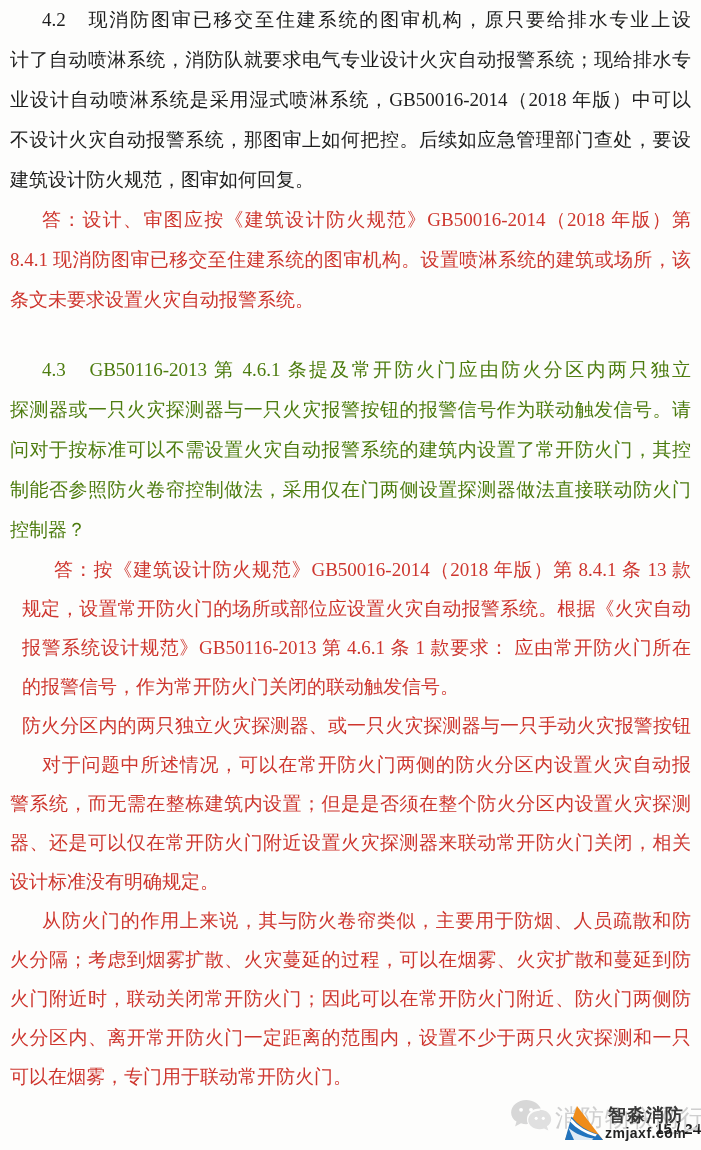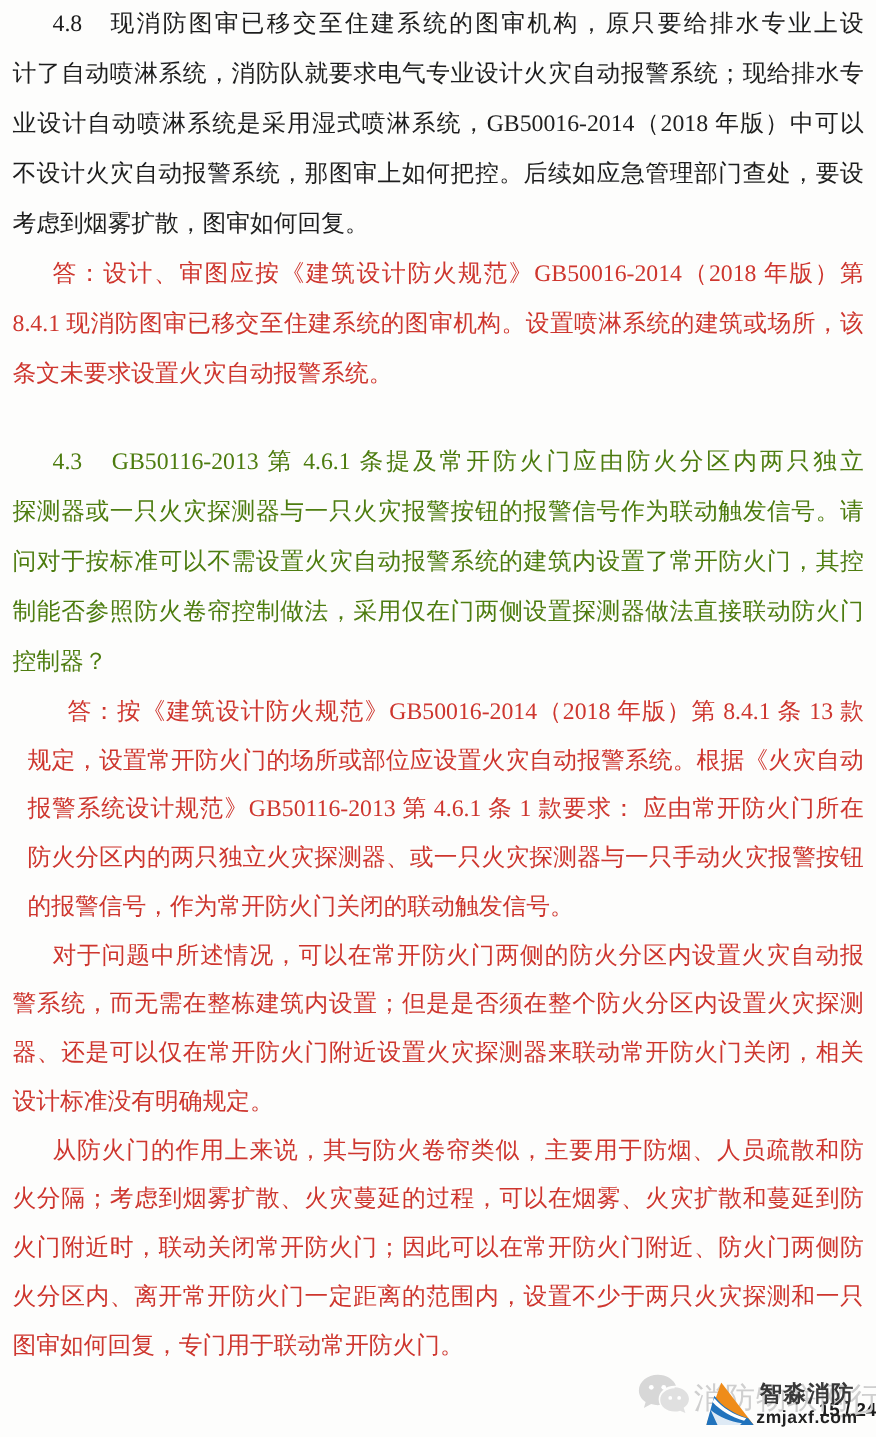--- a/index.html
+++ b/index.html
@@ -64,57 +64,57 @@
     line-height:16px;letter-spacing:0.5px;white-space:nowrap;
   }
 </style>
 </head>
 <body>
 
 <div class="page">
 
   <main class="content" id="doc-content">
       <div class="para black" style="color: rgb(29, 29, 29); --lh: 40px;">
-        <div class="line first">4.8　现消防图审已移交至住建系统的图审机构，原只要给排水专业上设</div>
+        <div class="line first">4.2　现消防图审已移交至住建系统的图审机构，原只要给排水专业上设</div>
         <div class="line">计了自动喷淋系统，消防队就要求电气专业设计火灾自动报警系统；现给排水专</div>
         <div class="line">业设计自动喷淋系统是采用湿式喷淋系统，GB50016-2014（2018 年版）中可以</div>
         <div class="line">不设计火灾自动报警系统，那图审上如何把控。后续如应急管理部门查处，要设</div>
-        <div class="line last">考虑到烟雾扩散，图审如何回复。</div>
+        <div class="line last">建筑设计防火规范，图审如何回复。</div>
       </div>
       <div class="para red" style="color: rgb(206, 54, 46); --lh: 40px;">
         <div class="line first">答：设计、审图应按《建筑设计防火规范》GB50016-2014（2018 年版）第</div>
         <div class="line">8.4.1 现消防图审已移交至住建系统的图审机构。设置喷淋系统的建筑或场所，该</div>
         <div class="line last">条文未要求设置火灾自动报警系统。</div>
       </div>
       <div class="para black" style="color: #4d7c0f; margin-top: 30px; --lh: 40px;">
         <div class="line first">4.3　GB50116-2013 第 4.6.1 条提及常开防火门应由防火分区内两只独立</div>
         <div class="line">探测器或一只火灾探测器与一只火灾报警按钮的报警信号作为联动触发信号。请</div>
         <div class="line">问对于按标准可以不需设置火灾自动报警系统的建筑内设置了常开防火门，其控</div>
         <div class="line">制能否参照防火卷帘控制做法，采用仅在门两侧设置探测器做法直接联动防火门</div>
         <div class="line last">控制器？</div>
       </div>
       <div class="para red" style="color: rgb(206, 54, 46); margin-left: 12px; --lh: 39px;">
         <div class="line first">答：按《建筑设计防火规范》GB50016-2014（2018 年版）第 8.4.1 条 13 款</div>
         <div class="line">规定，设置常开防火门的场所或部位应设置火灾自动报警系统。根据《火灾自动</div>
         <div class="line">报警系统设计规范》GB50116-2013 第 4.6.1 条 1 款要求： 应由常开防火门所在</div>
+        <div class="line last">的报警信号，作为常开防火门关闭的联动触发信号。</div>
         <div class="line">防火分区内的两只独立火灾探测器、或一只火灾探测器与一只手动火灾报警按钮</div>
-        <div class="line last">的报警信号，作为常开防火门关闭的联动触发信号。</div>
       </div>
       <div class="para red" style="color: rgb(206, 54, 46); --lh: 39px;">
         <div class="line first">对于问题中所述情况，可以在常开防火门两侧的防火分区内设置火灾自动报</div>
         <div class="line">警系统，而无需在整栋建筑内设置；但是是否须在整个防火分区内设置火灾探测</div>
         <div class="line">器、还是可以仅在常开防火门附近设置火灾探测器来联动常开防火门关闭，相关</div>
         <div class="line last">设计标准没有明确规定。</div>
       </div>
       <div class="para red" style="color: rgb(206, 54, 46); --lh: 39px;">
         <div class="line first">从防火门的作用上来说，其与防火卷帘类似，主要用于防烟、人员疏散和防</div>
         <div class="line">火分隔；考虑到烟雾扩散、火灾蔓延的过程，可以在烟雾、火灾扩散和蔓延到防</div>
         <div class="line">火门附近时，联动关闭常开防火门；因此可以在常开防火门附近、防火门两侧防</div>
         <div class="line">火分区内、离开常开防火门一定距离的范围内，设置不少于两只火灾探测和一只</div>
-        <div class="line last">图审如何回复，专门用于联动常开防火门。</div>
+        <div class="line last">可以在烟雾，专门用于联动常开防火门。</div>
       </div>
     </main>
 
   <footer class="footer">
     <span class="page-num">15 / 24</span>
   </footer>
 
   <div class="watermark">
     <span class="wechat">
       <svg viewBox="0 0 46 38" width="44" height="36">

